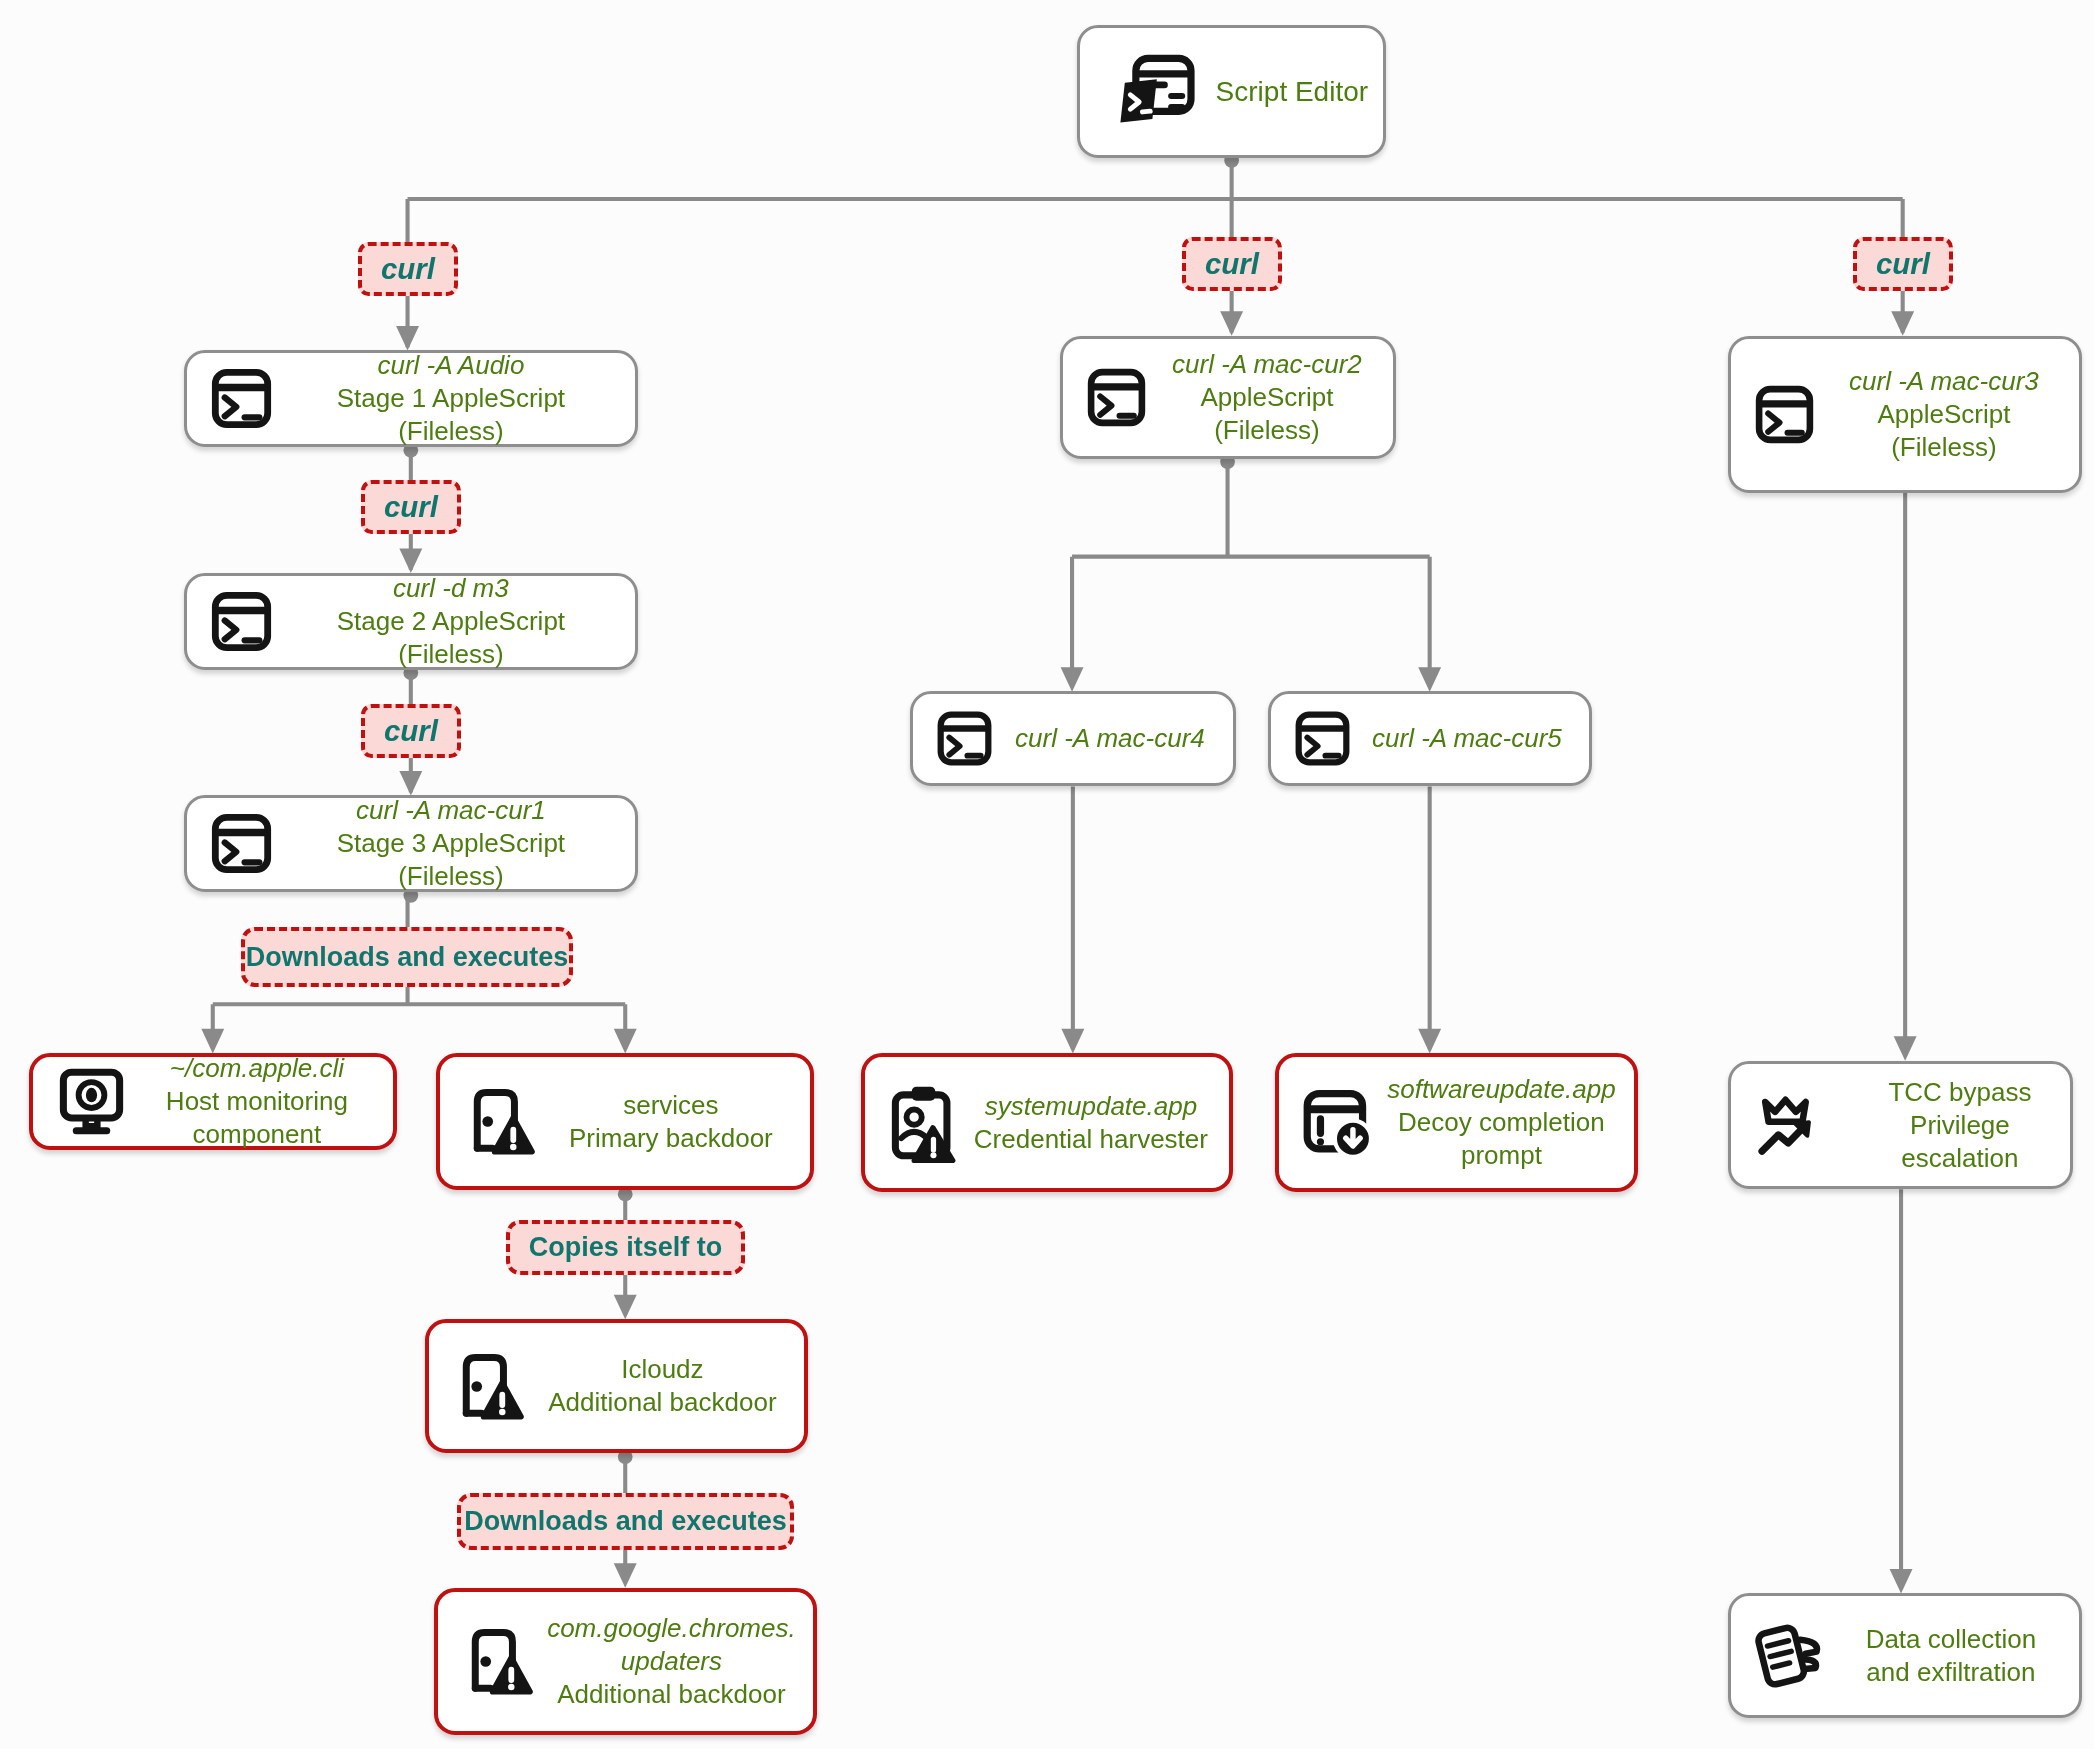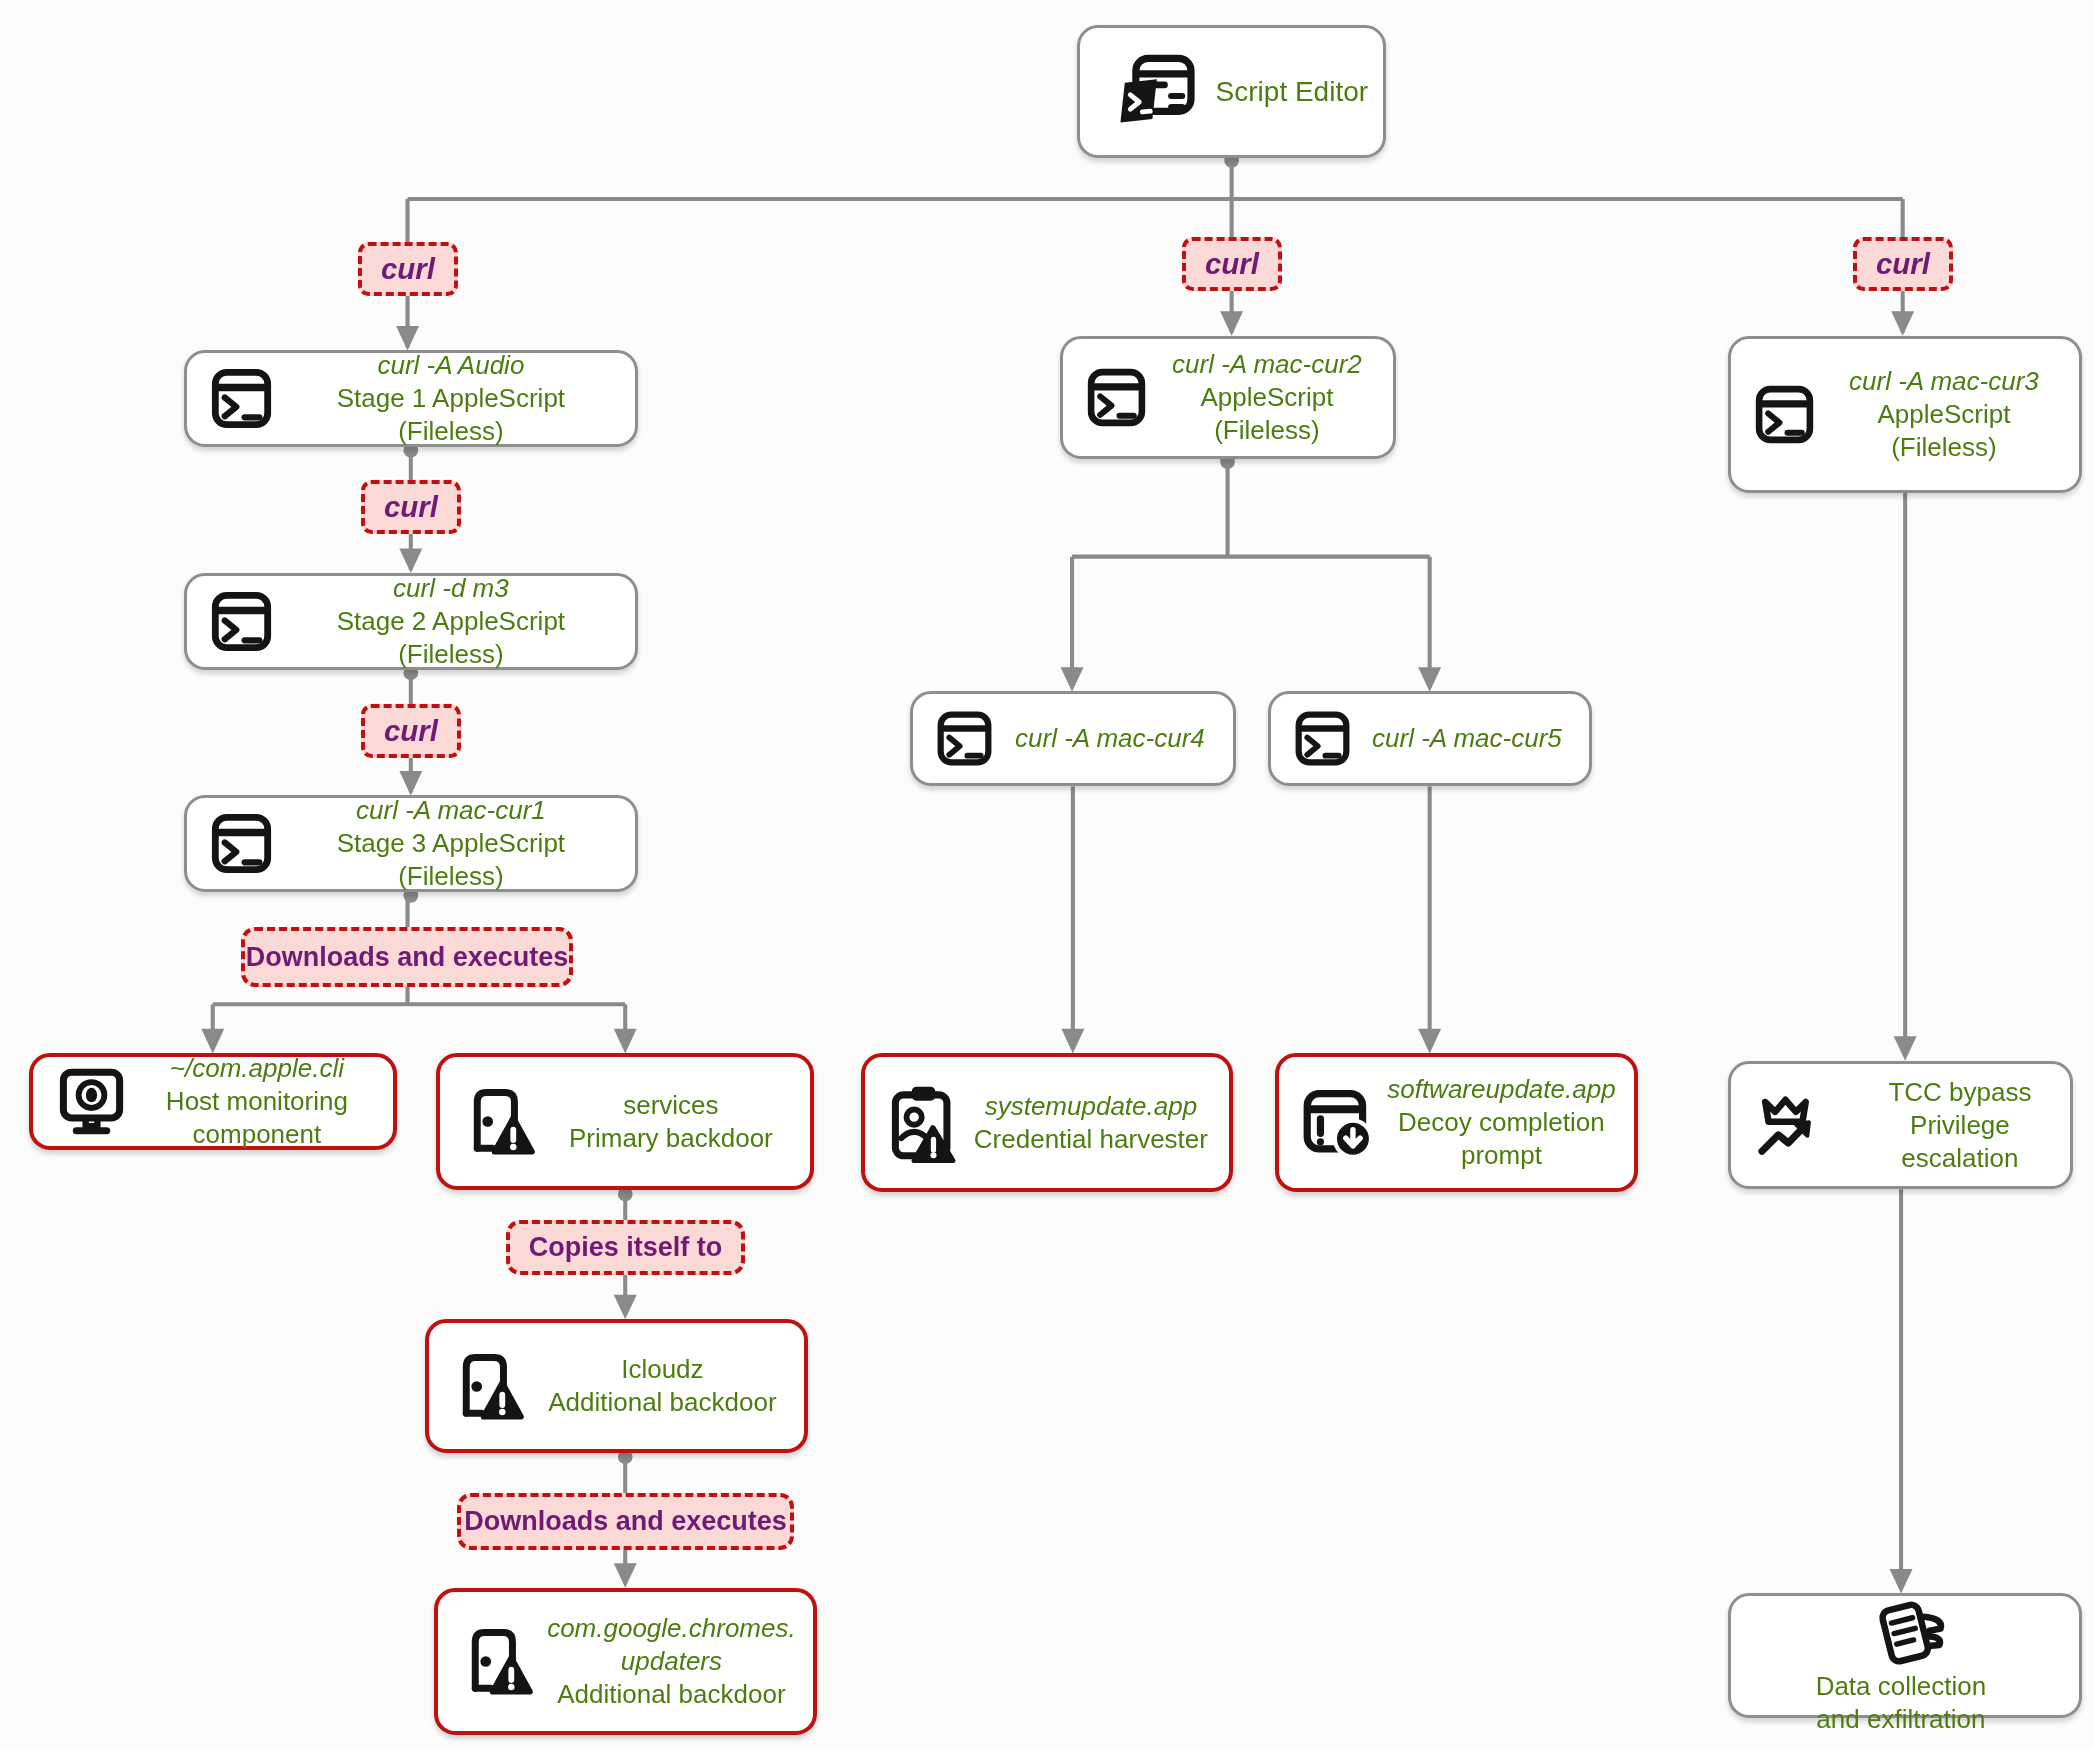--- a/index.html
+++ b/index.html
@@ -16,41 +16,41 @@
   .node.gray{border:3.3px solid #8e8e8e;}
   .node.red{border:4.1px solid #c01010;}
   .node .icon{flex:0 0 auto;display:flex;align-items:center;justify-content:center;margin-left:21px;}
   .node .ntext{flex:1 1 auto;text-align:center;font-size:26px;line-height:33px;color:#4d7c0f;padding:0 14.7px 0 6.5px;}
   .node .cmd,.node .appname{font-style:italic;}
   #n-script-editor{justify-content:center;}
   #n-script-editor .ntext{flex:0 0 auto;font-size:28px;padding:0 4.9px;}
   .plabel{
     position:absolute;z-index:3;background:#fbd9d6;border:4.1px dashed #c01010;
     border-radius:12.3px;box-sizing:border-box;display:flex;align-items:center;justify-content:center;
-    color:#701a75;
+    color:#0f766e;
   }
   .plabel.curl{font-size:29.5px;font-weight:bold;font-style:italic;border-radius:10.6px;}
   .plabel.action{font-size:27px;font-weight:bold;border-radius:14px;}
   
   #n-script-editor{left:1077px;top:24.5px;width:309px;height:133px;}
   #n-stage1{left:184px;top:350px;width:454px;height:97px;}
   #n-stage2{left:184px;top:573px;width:454px;height:97px;}
   #n-stage3{left:184px;top:795px;width:454px;height:97px;}
   #n-mac-cur2{left:1060px;top:336px;width:336px;height:123px;}
   #n-mac-cur3{left:1728px;top:336px;width:354px;height:157px;}
   #n-mac-cur4{left:910px;top:691px;width:326px;height:95px;}
   #n-mac-cur5{left:1268px;top:691px;width:324px;height:95px;}
   #n-host{left:29px;top:1053px;width:368px;height:97px;}
   #n-services{left:436px;top:1053px;width:378px;height:137px;}
   #n-systemupdate{left:861px;top:1053px;width:372px;height:139px;}
   #n-softwareupdate{left:1275px;top:1053px;width:363px;height:139px;}
   #n-icloudz{left:425px;top:1319px;width:383px;height:134px;}
   #n-chromes{left:434px;top:1588px;width:383px;height:147px;}
   #n-tcc{left:1728px;top:1061px;width:345px;height:128px;gap:27px;}
-  #n-data{left:1728px;top:1593px;width:354px;height:125px;flex-direction:column;}
+  #n-data{left:1728px;top:1593px;width:354px;height:125px;}
   
   #lb-curl-l1{left:358px;top:242px;width:100px;height:54px;}
   #lb-curl-m1{left:1182px;top:237px;width:100px;height:54px;}
   #lb-curl-r1{left:1853px;top:237px;width:100px;height:54px;}
   #lb-curl-l2{left:361px;top:480px;width:100px;height:54px;}
   #lb-curl-l3{left:361px;top:704px;width:100px;height:54px;}
   #lb-dl1{left:241px;top:927px;width:332px;height:60px;}
   #lb-copies{left:506px;top:1220px;width:239px;height:55px;}
   #lb-dl2{left:457px;top:1493px;width:337px;height:57px;}
   .ic{stroke:#141414;}

